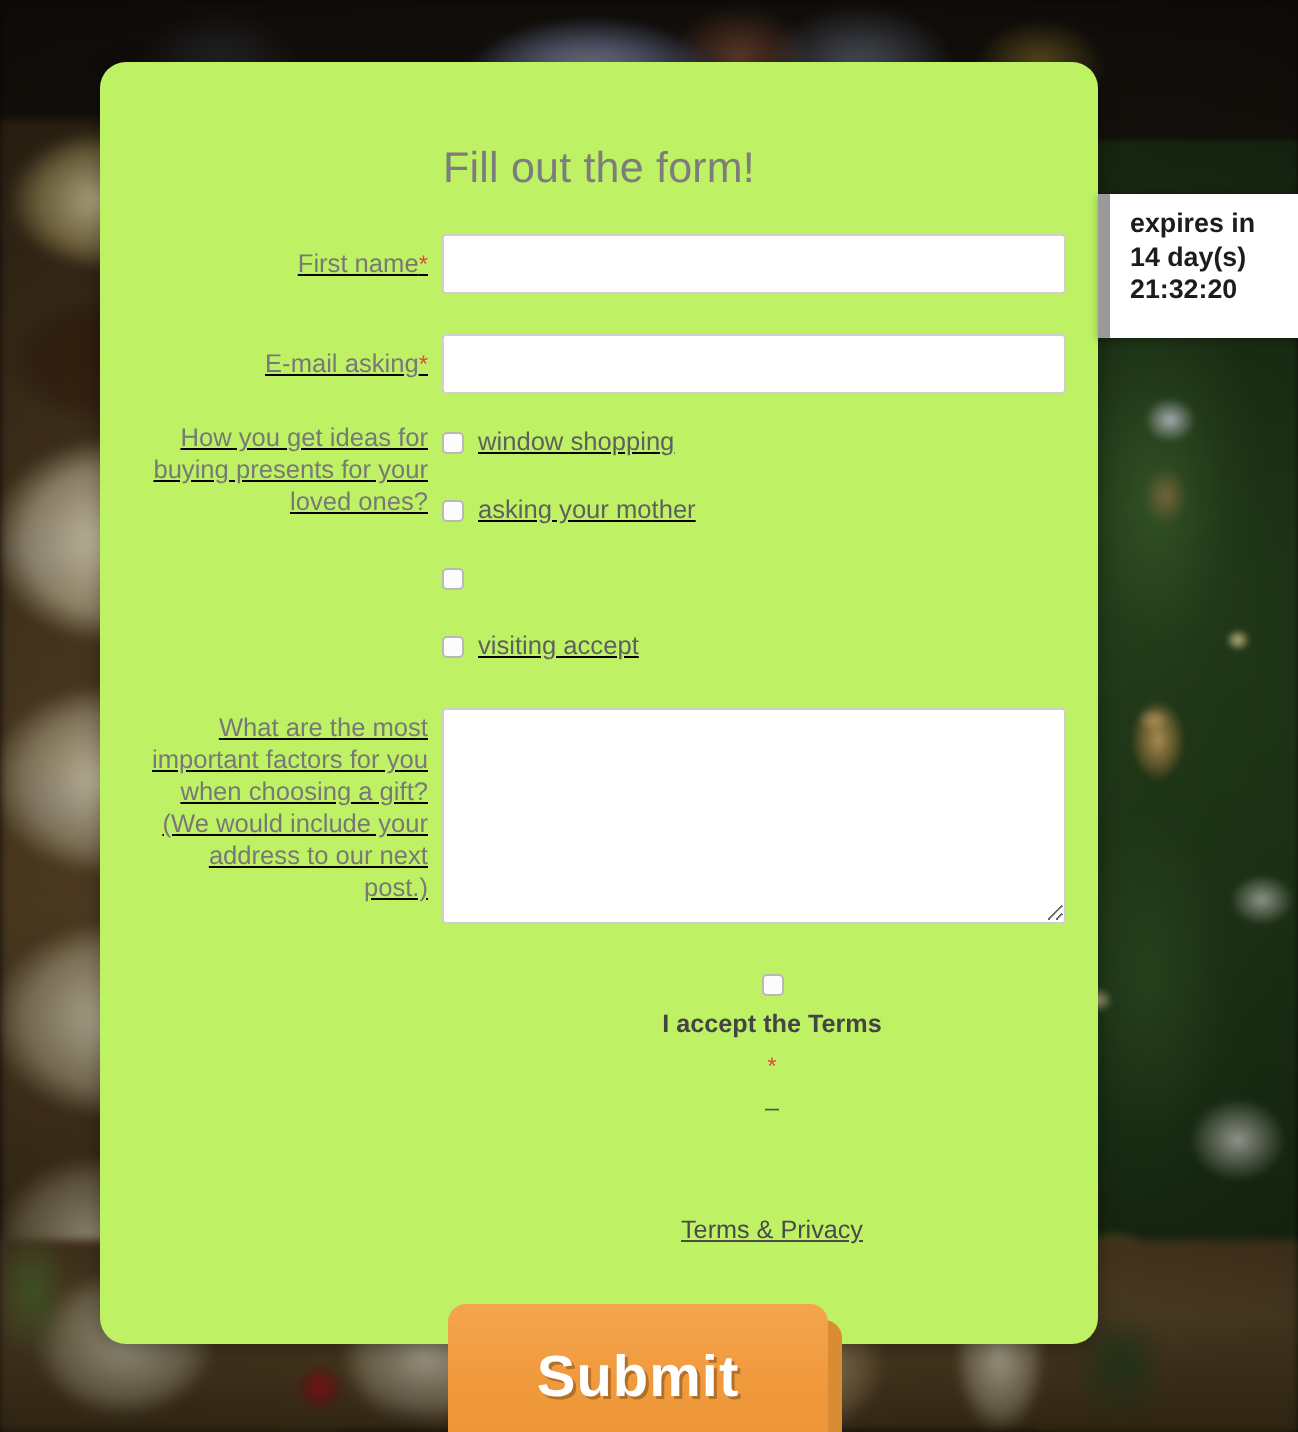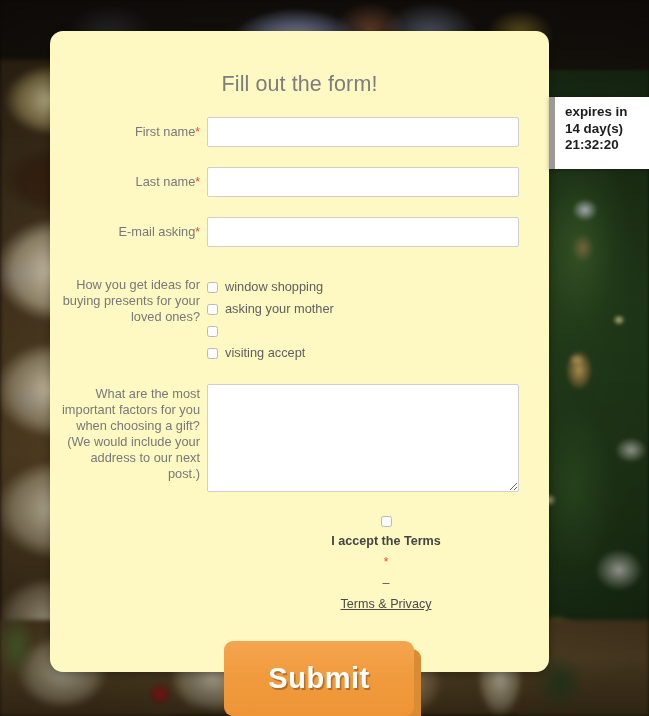--- a/index.html
+++ b/index.html
@@ -116,43 +116,44 @@
     pointer-events: none;
   }
 
   
   .form-card {
     position: absolute;
     left: 50px;
     top: 31px;
     width: 499px;
     height: 641px;
-    background: #fef9c3;
+    background: #bef264;
     border-radius: 13px;
     box-shadow: 0 2px 10px rgba(0,0,0,.35);
     padding: 0;
   }
 
   .form-title {
     text-align: center;
     color: #7d7d7d;
     font-size: 21.5px;
     font-weight: 400;
     margin: 0;
     padding-top: 41px;
     letter-spacing: .1px;
   }
 
   .field-row {
     display: flex;
     align-items: flex-start;
     margin-top: 20px;
-    padding-left: 8px;
-  }
-  .field-row.tight { margin-top: 28px; }
+    padding-left: 22px;
+    text-decoration: underline;
+  }
+  .field-row.tight { margin-top: 12px; }
 
   .field-label {
     width: 149px;
     text-align: right;
     color: #787878;
     font-size: 12.8px;
     line-height: 16px;
     padding-right: 7px;
     padding-top: 7px;
     flex: 0 0 149px;
@@ -182,21 +183,21 @@
     border-radius: 2px;
     background: #fff;
     font-family: "Liberation Sans", sans-serif;
     font-size: 13px;
     color: #333;
     padding: 4px 6px;
     outline: none;
     resize: vertical;
   }
 
-  .check-list { display: flex; flex-direction: column; gap: 0; padding-top: 1px; justify-content: space-between; }
+  .check-list { display: flex; flex-direction: column; gap: 12px; padding-top: 1px; justify-content: space-between; }
   .check-item {
     display: flex;
     align-items: center;
     height: 22px;
     gap: 7px;
     cursor: pointer;
   }
   .cbox {
     width: 11px; height: 11px;
     border: 1px solid #b9b9b9;
@@ -231,20 +232,21 @@
     color: #444;
     font-size: 12.6px;
     font-weight: bold;
   }
   .terms-dash { color: #555; font-size: 12.6px; }
   .terms-link {
     color: #4a4a4a;
     font-size: 12.6px;
     text-decoration: underline;
     cursor: pointer;
+    margin-top: 40px;
   }
 
   .submit-wrap {
     margin-top: 29px;
     padding-left: 173px;
     position: relative;
     height: 86px;
   }
   .submit-shadow {
     position: absolute;
@@ -315,28 +317,20 @@
 
     <div class="field-row">
       <div class="field-label">
         <span>First name</span><span class="req">*</span>
       </div>
       <div class="field-control">
         <input class="text-input" type="text" placeholder="" style="">
       </div>
     </div>
 
-    <div class="field-row">
-      <div class="field-label">
-        <span>Last name</span><span class="req">*</span>
-      </div>
-      <div class="field-control">
-        <input class="text-input" type="text" placeholder="" style="">
-      </div>
-    </div>
 
     <div class="field-row">
       <div class="field-label">
         <span>E-mail asking</span><span class="req">*</span>
       </div>
       <div class="field-control">
         <input class="text-input" type="text" placeholder="" style="">
       </div>
     </div>
 

